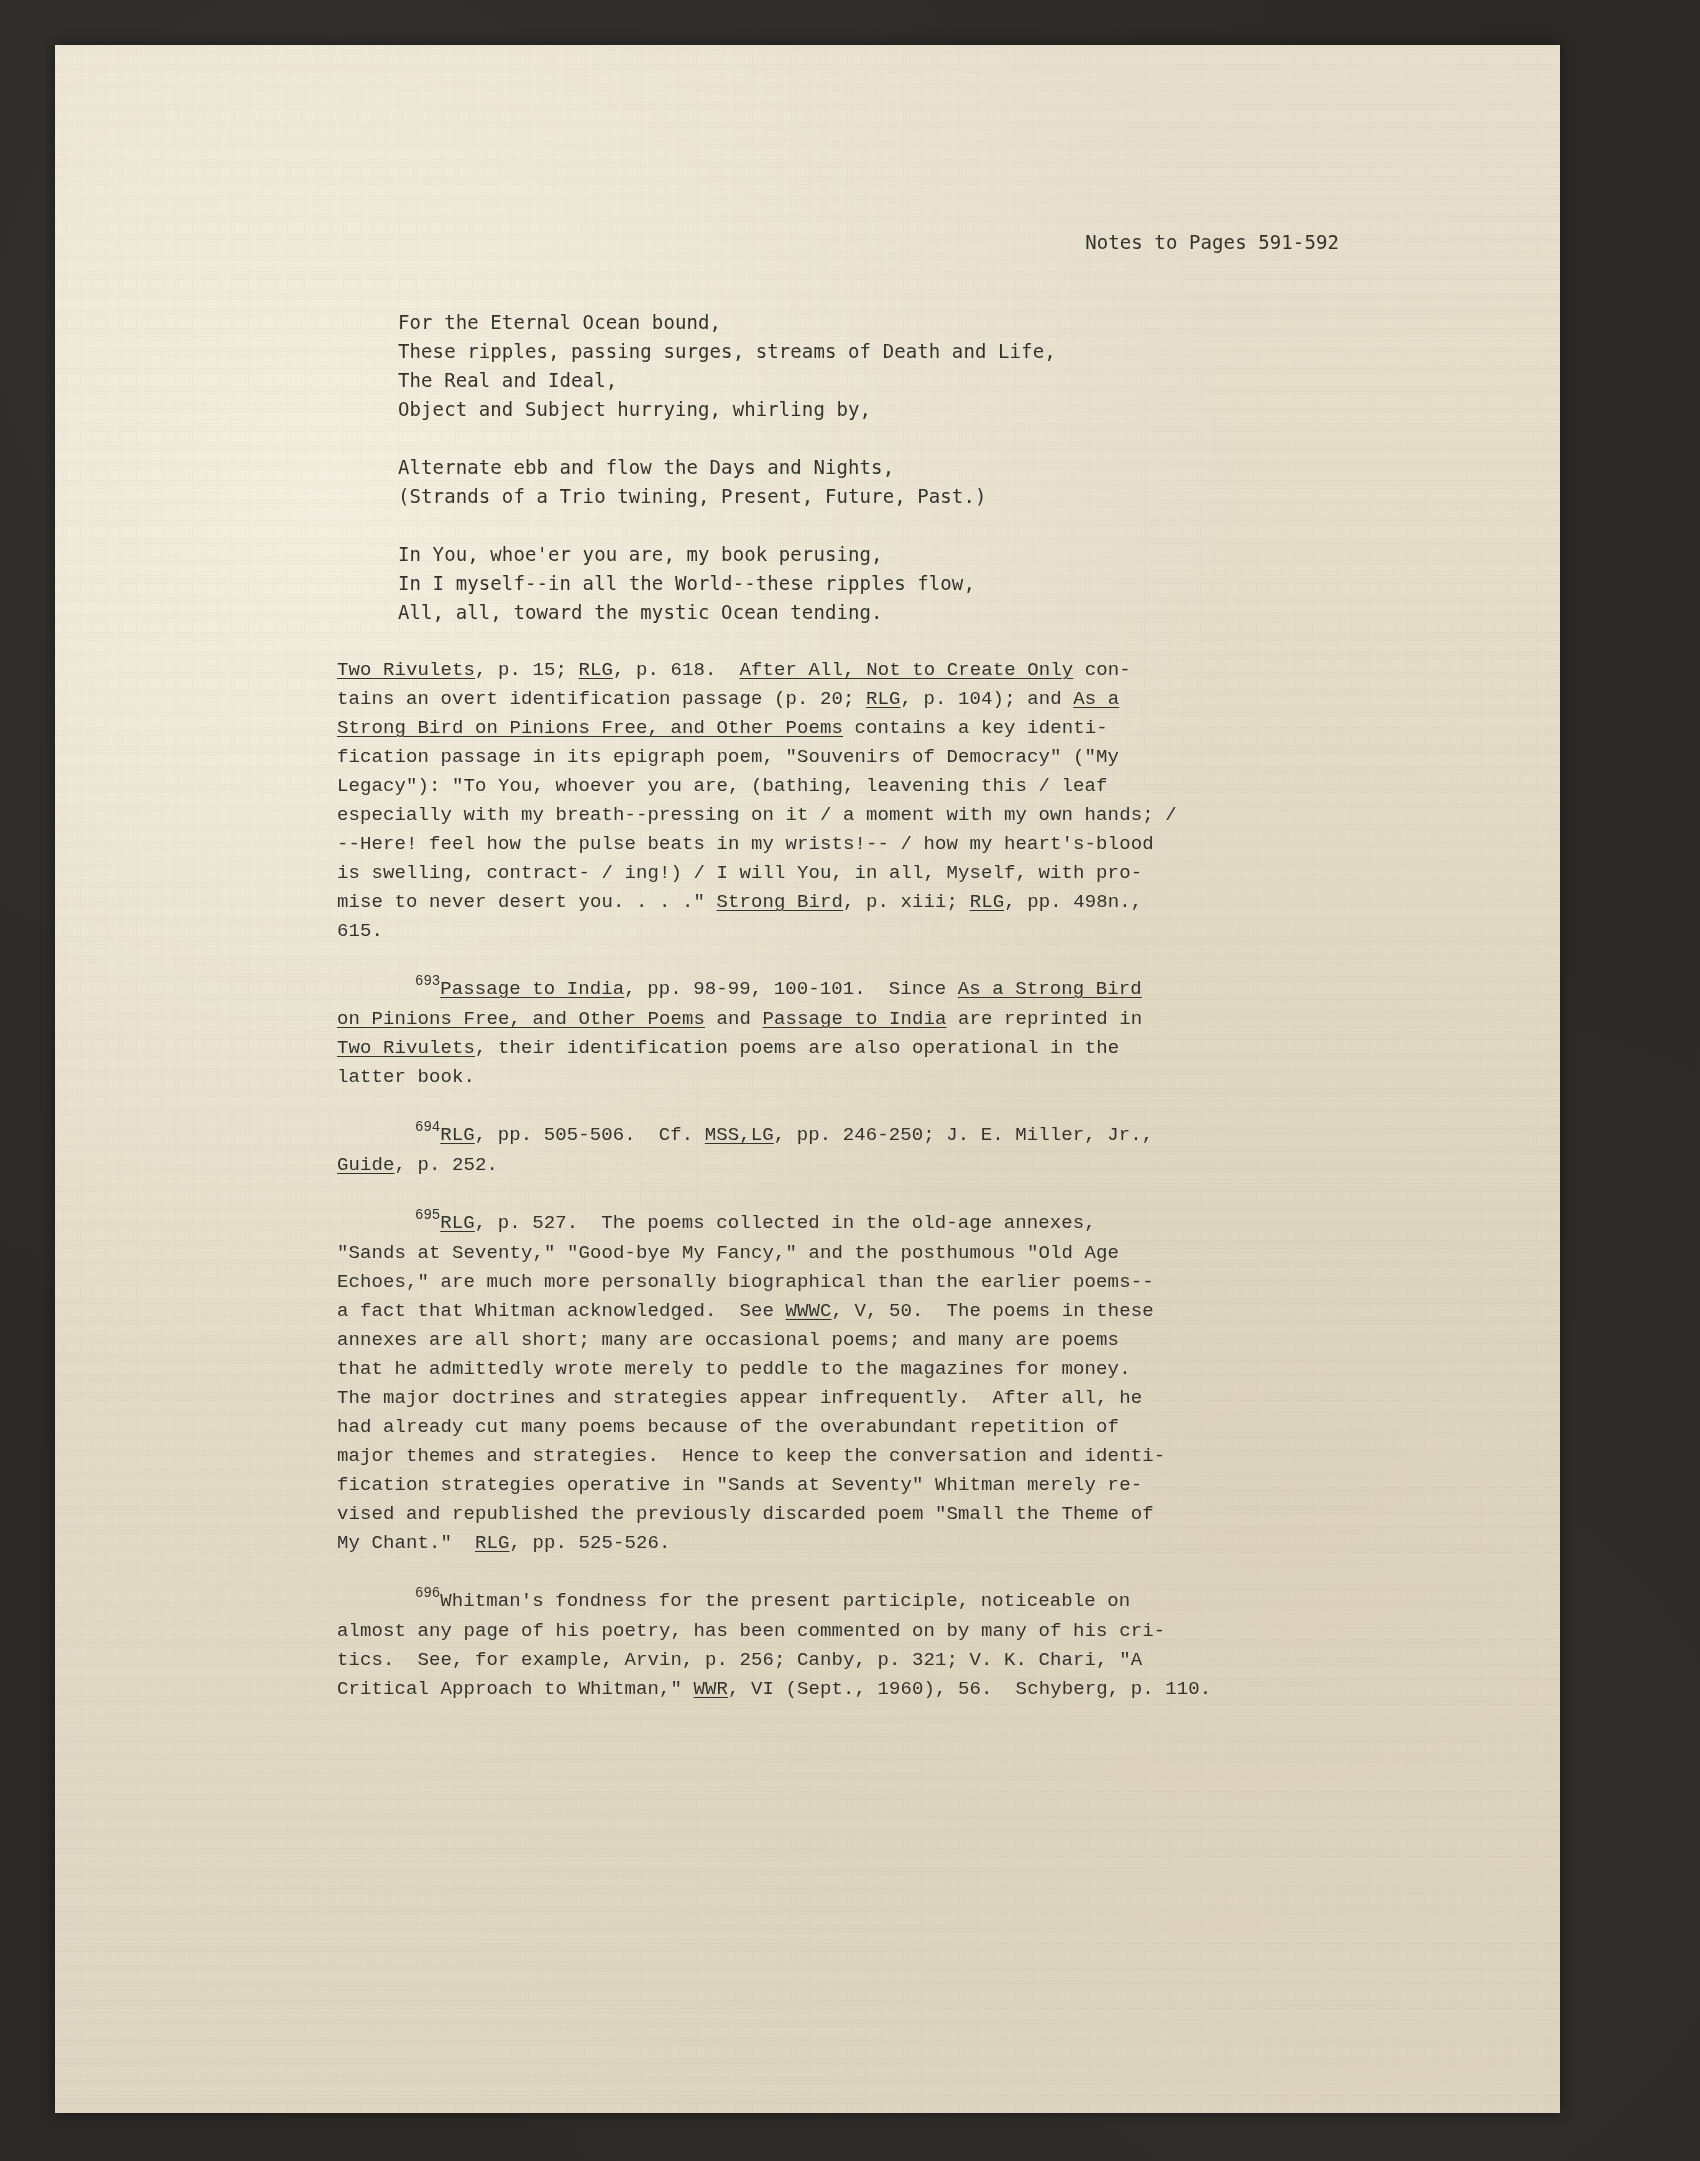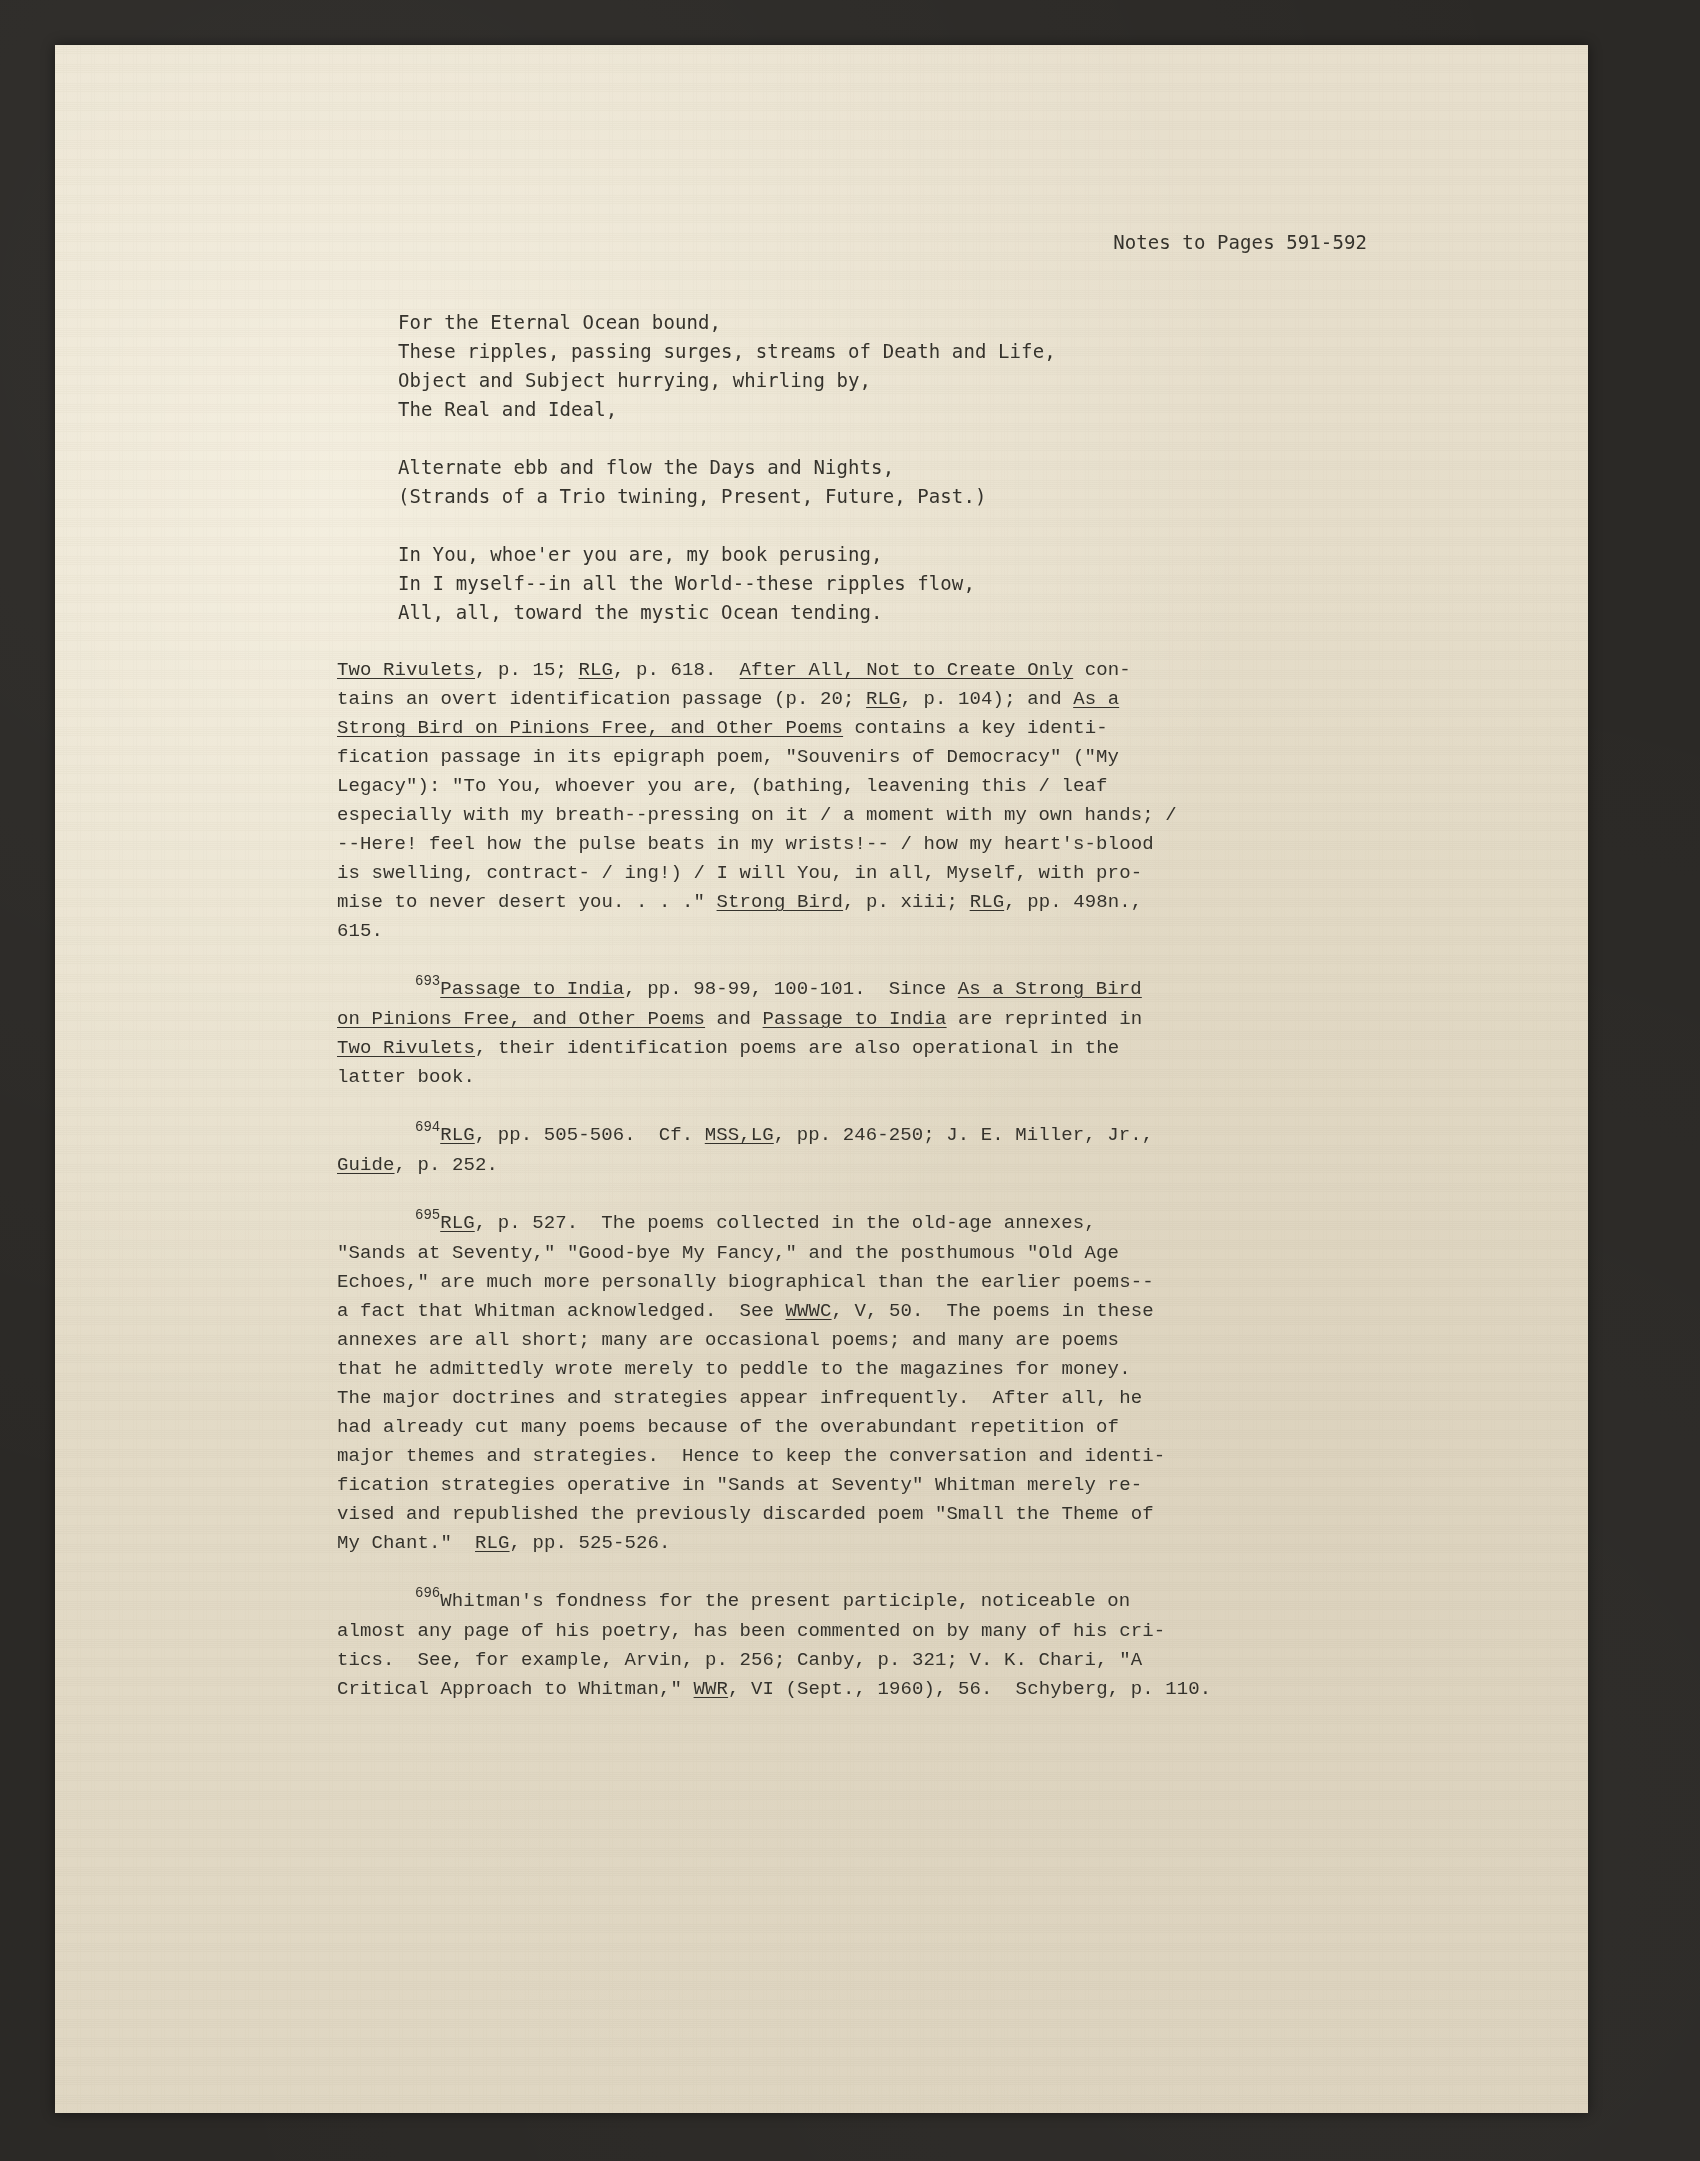--- a/index.html
+++ b/index.html
@@ -20,21 +20,20 @@
   .page{
     position:absolute;
     left:55px; top:45px;
     width:1505px; height:2068px;
     background:#e5ddca;
     background-image:
       radial-gradient(circle at 18% 22%, rgba(255,252,240,.55), transparent 45%),
       radial-gradient(circle at 82% 70%, rgba(214,203,181,.45), transparent 50%),
       linear-gradient(170deg,#e8e0ce 0%,#e4dcc8 48%,#ded5c1 100%);
     box-shadow:0 0 12.2px rgba(0,0,0,.45);
-    padding-left:28px;
   }
   .sheet{
     position:absolute; inset:0;
     padding:0;
   }
   .tw{
     color:#34322c;
     font-size:19px;
     line-height:29px;
     letter-spacing:0.1px;
@@ -95,22 +94,22 @@
 
     <div class="header">
       <span class="tw">Notes to Pages 591-592</span>
     </div>
 
     <div class="col">
       <div class="poem" id="poem-root">
           <div class="stanza">
             <div class="tw line">For the Eternal Ocean bound,</div>
             <div class="tw line">These ripples, passing surges, streams of Death and Life,</div>
+            <div class="tw line">The Real and Ideal,</div>
             <div class="tw line">Object and Subject hurrying, whirling by,</div>
-            <div class="tw line">The Real and Ideal,</div>
           </div>
           <div class="stanza">
             <div class="tw line">Alternate ebb and flow the Days and Nights,</div>
             <div class="tw line">(Strands of a Trio twining, Present, Future, Past.)</div>
           </div>
           <div class="stanza">
             <div class="tw line">In You, whoe'er you are, my book perusing,</div>
             <div class="tw line">In I myself--in all the World--these ripples flow,</div>
             <div class="tw line">All, all, toward the mystic Ocean tending.</div>
           </div>

